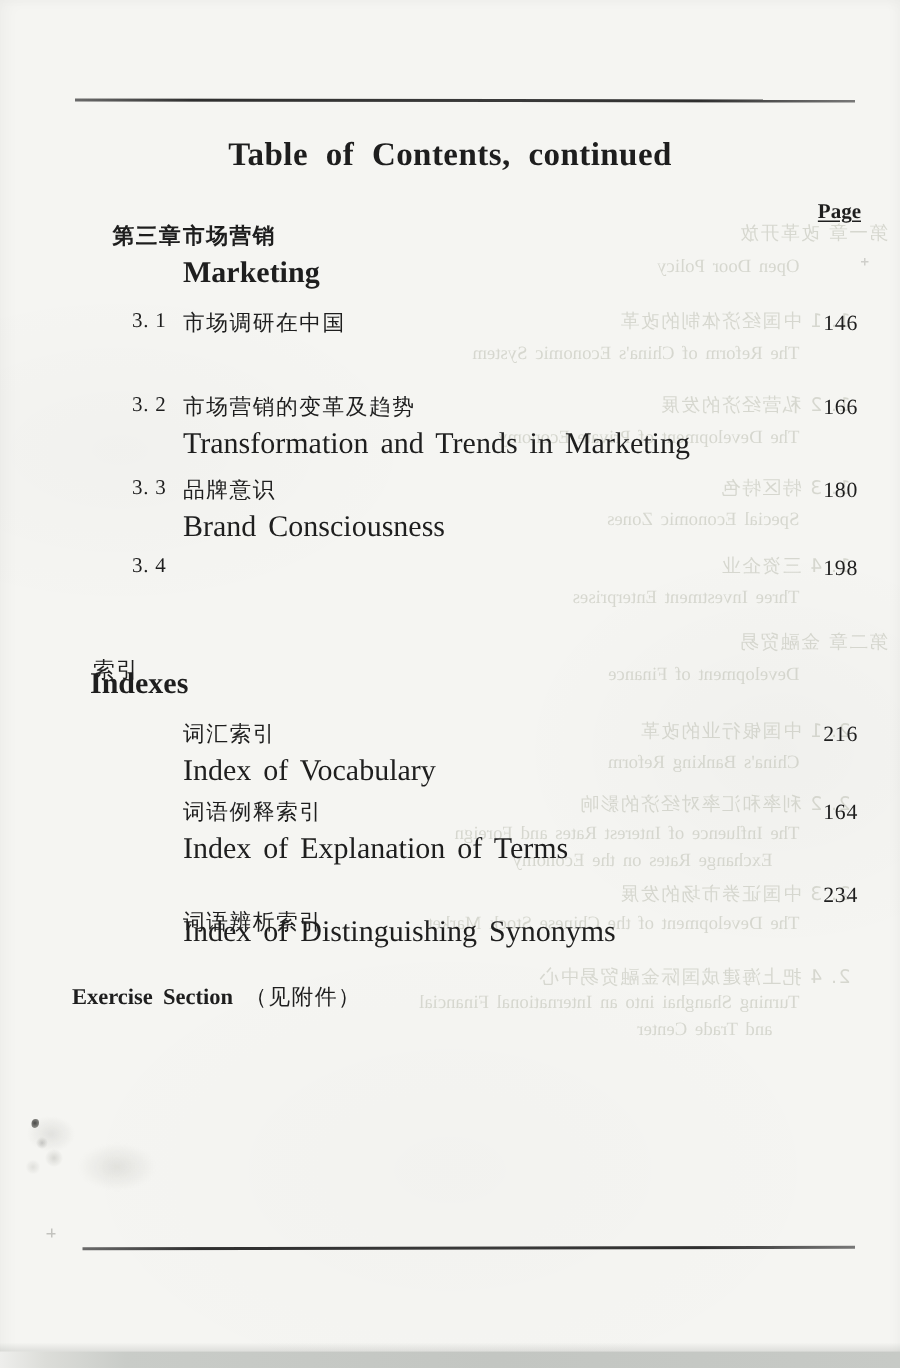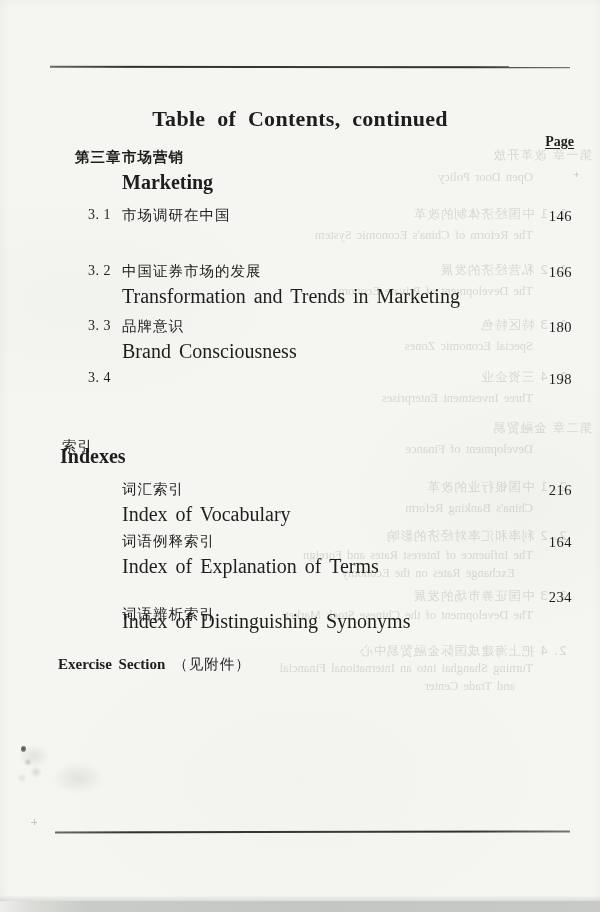--- a/index.html
+++ b/index.html
@@ -16,21 +16,21 @@
     overflow:hidden;
     font-family:"Liberation Serif","DejaVu Serif",serif;
     color:#1e1e1e;
   }
   .abs{position:absolute;}
   .rule{height:2px;background:linear-gradient(90deg,#6a6a6a,#2f2f2f 15%,#3a3a3a 55%,#2f2f2f 80%,#777);}
   .rule-top{left:50px;width:520px;top:66px;transform:rotate(0.08deg);}
   .rule-bottom{left:55px;width:515px;top:831px;transform:rotate(-0.12deg);}
   .title{
     left:0;right:0;top:90px;text-align:center;
-    font-size:22px;font-weight:bold;letter-spacing:0.3px;word-spacing:6px;margin:16px;
+    font-size:22px;font-weight:bold;letter-spacing:0.3px;word-spacing:6px;margin:0;
   }
   .page-label{
     top:134px;right:26px;font-size:14px;font-weight:600;
     text-decoration:underline;text-underline-offset:2px;
   }
   .zh{font-family:"DejaVu Sans","Liberation Sans",sans-serif;font-size:14.5px;letter-spacing:1px;}
   .en{font-size:20px;word-spacing:3px;}
   .bold{font-weight:bold;}
   .num{font-size:14px;letter-spacing:0.5px;}
   .pageno{width:60px;text-align:right;font-size:14.5px;letter-spacing:0.5px;}
@@ -114,21 +114,21 @@
 
   <div class="abs zh bold" style="top:148px;left:75px">第三章</div>
   <div class="abs zh bold" style="top:148px;left:122px">市场营销</div>
   <div class="abs en bold" style="top:171px;left:122px">Marketing</div>
 
   <div class="abs num" style="top:207px;left:88px">3. 1</div>
   <div class="abs zh" style="top:206px;left:122px">市场调研在中国</div>
   <div class="abs pageno" style="top:208px;right:28px">146</div>
 
   <div class="abs num" style="top:263px;left:88px">3. 2</div>
-  <div class="abs zh" style="top:262px;left:122px">中国证券市场的发展</div>
+  <div class="abs zh" style="top:262px;left:122px">市场营销的变革及趋势</div>
   <div class="abs en" style="top:285px;left:122px">Transformation and Trends in Marketing</div>
   <div class="abs pageno" style="top:264px;right:28px">166</div>
 
   <div class="abs num" style="top:318px;left:88px">3. 3</div>
   <div class="abs zh" style="top:317px;left:122px">品牌意识</div>
   <div class="abs en" style="top:340px;left:122px">Brand Consciousness</div>
   <div class="abs pageno" style="top:319px;right:28px">180</div>
 
   <div class="abs num" style="top:370px;left:88px">3. 4</div>
   <div class="abs pageno" style="top:371px;right:28px">198</div>
@@ -141,21 +141,21 @@
   <div class="abs pageno" style="top:482px;right:28px">216</div>
 
   <div class="abs zh" style="top:532px;left:122px">词语例释索引</div>
   <div class="abs en" style="top:555px;left:122px">Index of Explanation of Terms</div>
   <div class="abs pageno" style="top:534px;right:28px">164</div>
 
   <div class="abs zh" style="top:605px;left:122px">词语辨析索引</div>
   <div class="abs en" style="top:610px;left:122px">Index of Distinguishing Synonyms</div>
   <div class="abs pageno" style="top:589px;right:28px">234</div>
 
-  <div class="abs" style="top:655px;left:58px">
+  <div class="abs" style="top:655px;left:48px">
     <span class="en bold" style="font-size:15px">Exercise Section</span>
     <span class="zh" style="margin-left:4px">（见附件）</span>
   </div>
 
   <div class="abs smudge-cluster"></div>
   <div class="abs smudge-dot"></div>
   <div class="abs smudge-blob"></div>
   <div class="abs smudge-plus"></div>
   <div class="abs speck-r1"></div>
 

